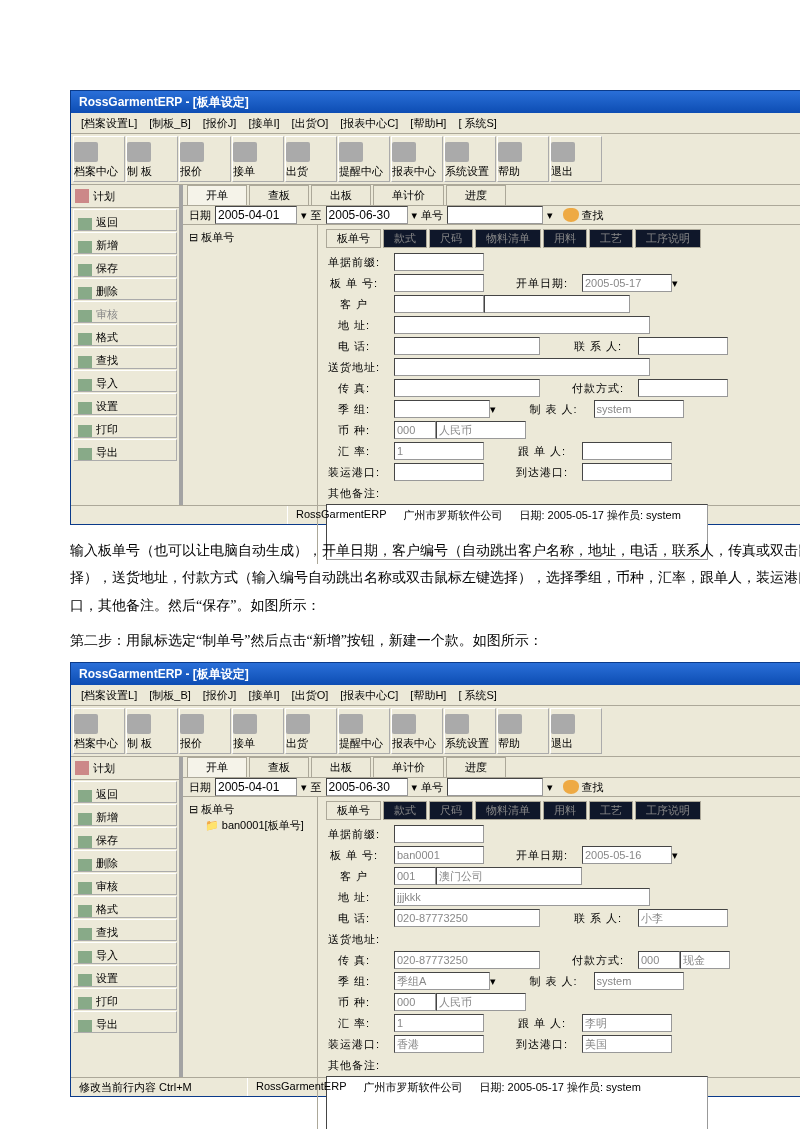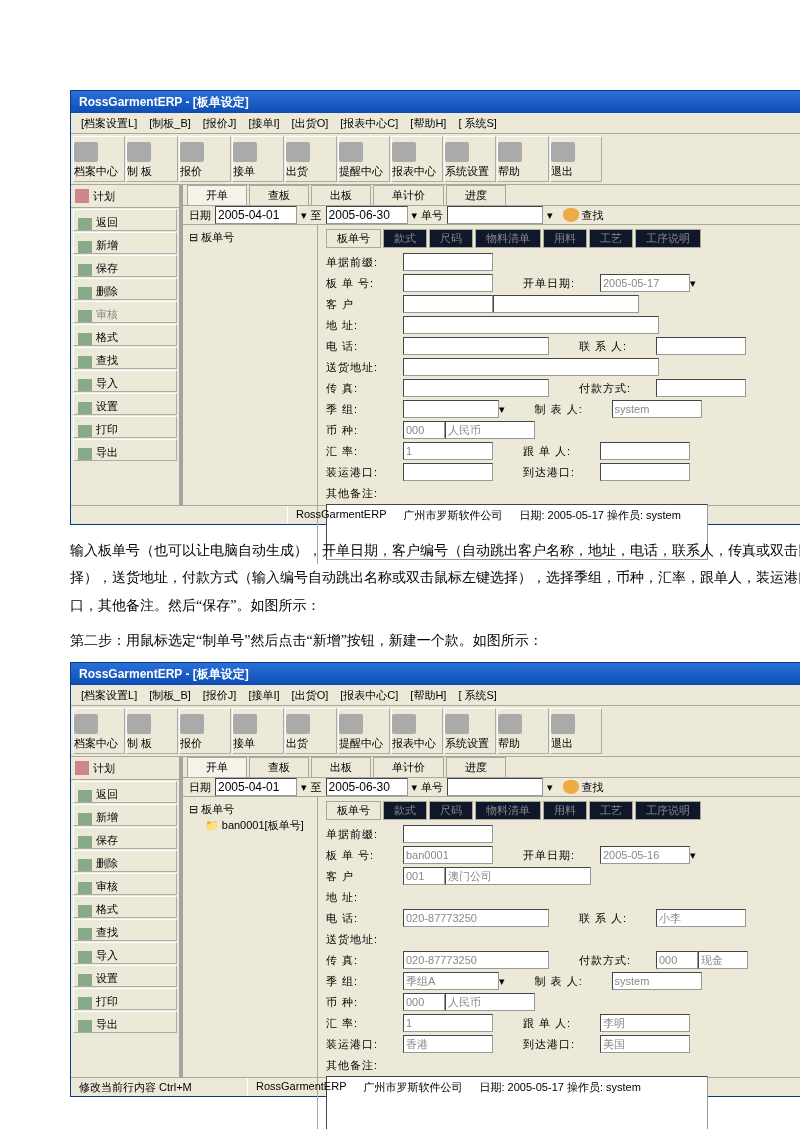--- a/index.html
+++ b/index.html
@@ -30,21 +30,21 @@
 .filt .sr::before{content:"";width:16px;height:14px;background:#ea4;margin-right:3px;border-radius:40% 40% 50% 50%}
 .content{flex:1;display:flex}
 .tree{width:130px;border-right:1px solid #aca899;padding:4px 2px;font-size:11px}
 .tree .node{padding:1px 0 1px 4px}
 .tree .sub{padding-left:20px;color:#000}
 .form{flex:1;padding:4px 8px}
 .ftabs{display:flex;gap:2px;margin-bottom:4px}
 .ftabs span{border:1px solid #aca899;padding:1px 10px;background:#0f172a;color:#888;font-size:11px}
 .ftabs span.act{background:#ece9d8;color:#000}
 .fr{display:flex;align-items:center;height:20px;margin-bottom:1px}
-.fr label{width:56px;text-align:left;padding-right:21px;letter-spacing:1px}
+.fr label{width:56px;text-align:center;padding-right:12px;letter-spacing:1px}
 .fr .in,.fr .sel{border:1px inset #999;background:#fff;height:16px;font-size:11px;padding:0 2px;color:#888}
 .fr .in.s{width:84px}
 .fr .in.m{width:140px}
 .fr .in.l{width:250px}
 .fr .sel{width:90px}
 .fr .sp{width:30px}
 .ta{border:1px inset #999;background:#fff;height:54px;width:380px}
 .status{height:18px;border-top:1px solid #aca899;display:flex;font-size:11px;background:#ece9d8}
 .status span{border-right:1px inset #fff;padding:2px 8px}
 .doctext{font-size:14px;line-height:1.95;color:#000;margin:8px 0;font-family:"SimSun"}
@@ -391,20 +391,21 @@
                 <input class="in s" style="">
               </div>
 <div class="fr"><label>板 单 号:</label><input class="in s" value="ban0001" style=""><div class="sp"></div><label>开单日期:</label><input class="in s" value="2005-05-16" style="">▾</div>
 <div class="fr">
                 <label>客   户</label>
                 <input class="in s" style="width: 36px;" value="001">
                 <input class="in m" value="澳门公司" style="">
               </div>
 <div class="fr">
                 <label>地   址:</label>
+                <input class="in l" value="jjjkkk" style="">
               </div>
 <div class="fr">
                 <label>电   话:</label>
                 <input class="in m" value="020-87773250" style="">
                 <div class="sp"></div>
                 <label>联 系 人:</label>
                 <input class="in s" value="小李" style="">
               </div>
 <div class="fr">
                 <label>送货地址:</label>

